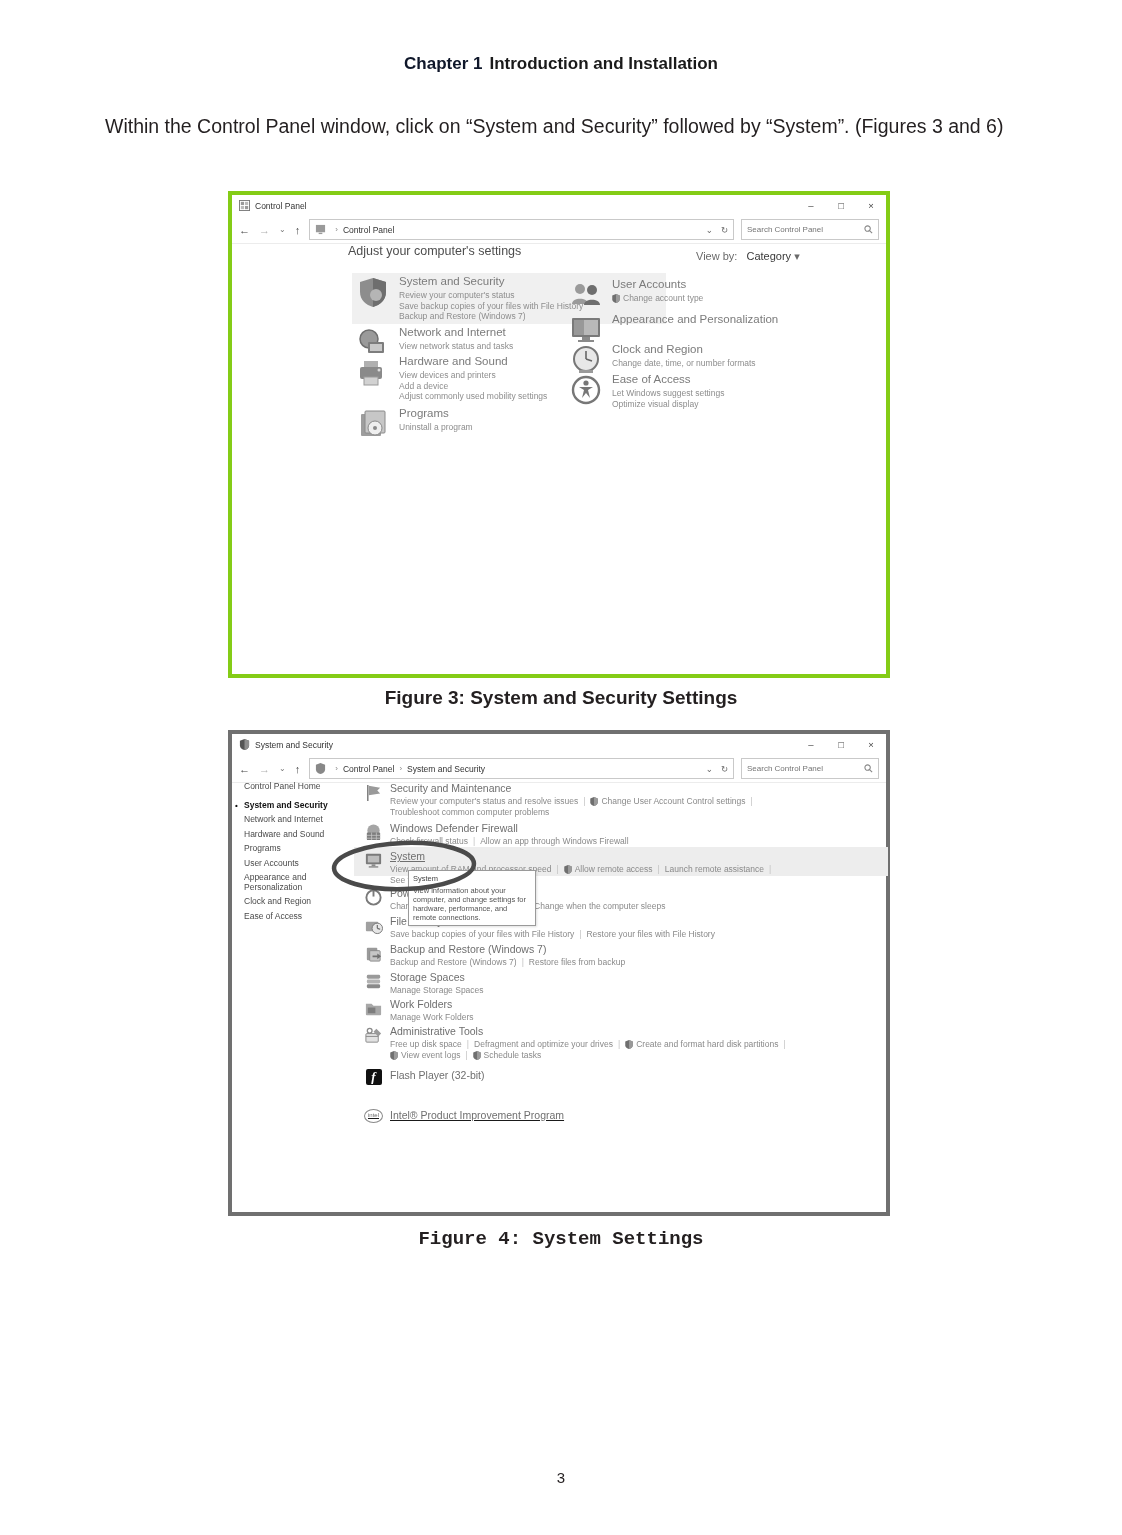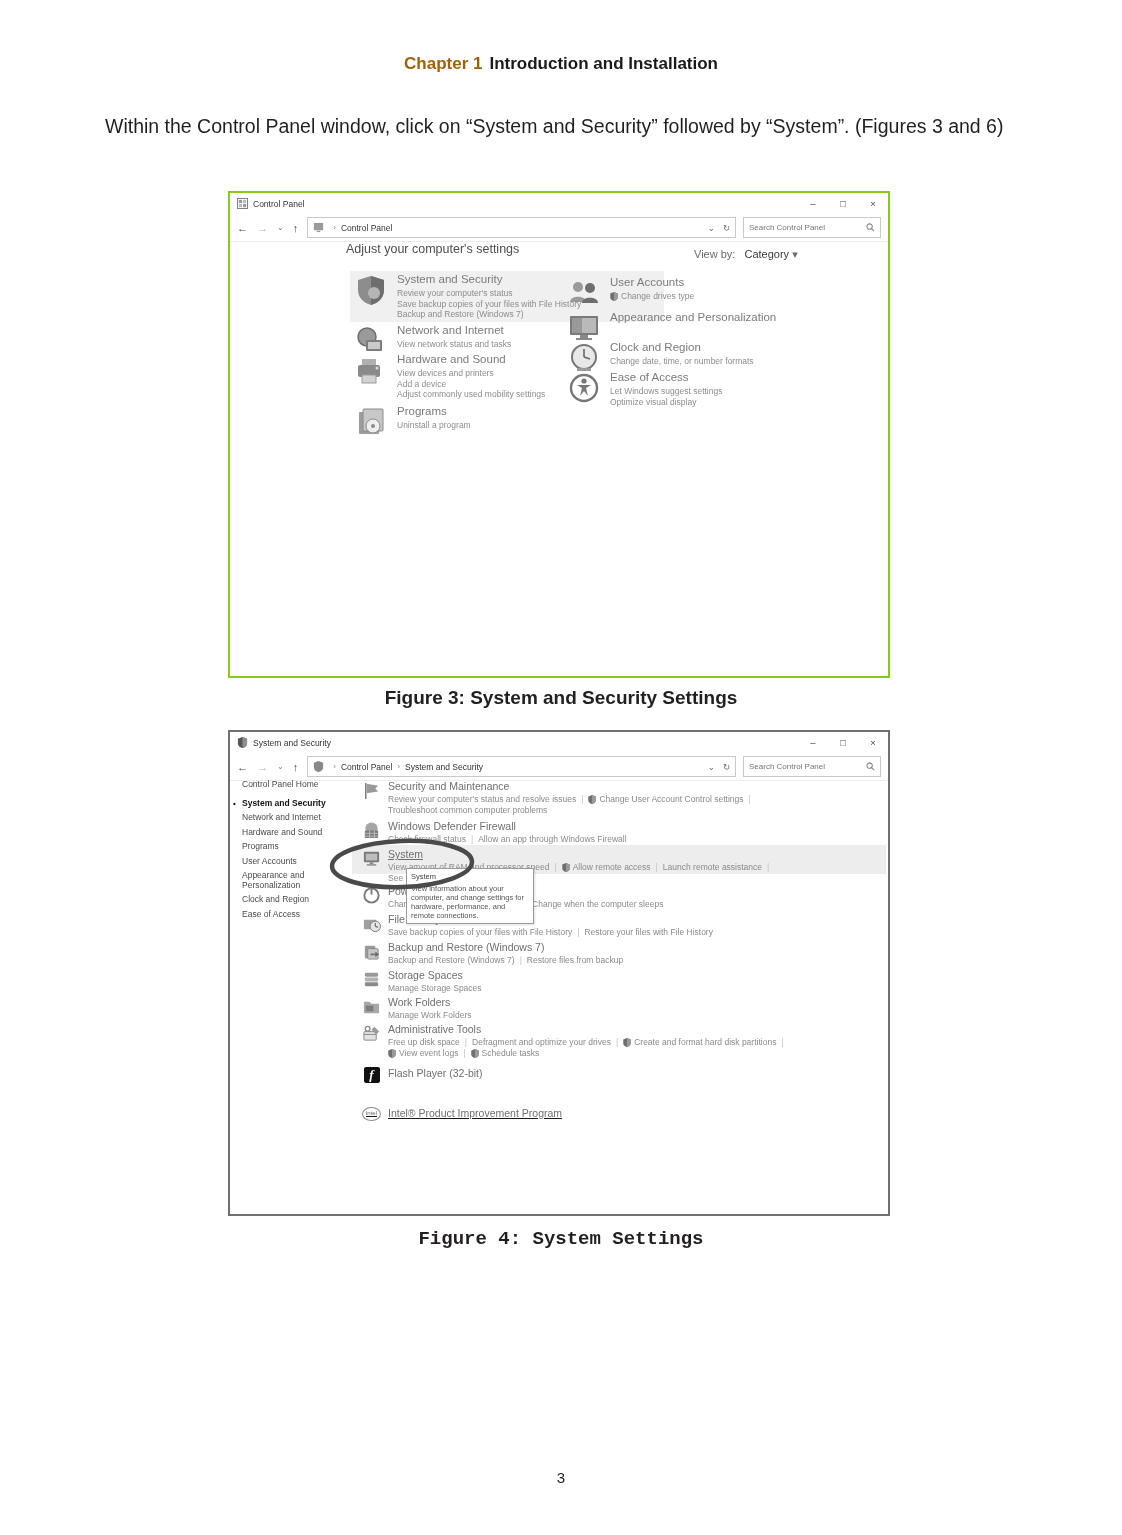--- a/index.html
+++ b/index.html
@@ -2,32 +2,32 @@
 <html><head>
 <meta charset="utf-8">
 <style>
   html,body{margin:0;padding:0;}
   body{width:1122px;height:1535px;background:#ffffff;position:relative;
        font-family:"Liberation Sans",sans-serif;color:#1a1a1a;overflow:hidden;}
 
   
   .doc-header{position:absolute;top:54px;left:0;width:100%;text-align:center;
               font-size:17px;font-weight:bold;color:#1a1a1a;}
-  .doc-header .chapter{color:#a16207;margin-right:7px;}
+  .doc-header .chapter{color:#0f172a;margin-right:7px;}
   .intro{position:absolute;left:105px;top:113px;width:925px;font-size:19.5px;
          line-height:27px;color:#231f20;}
   .fig-caption{position:absolute;left:0;width:100%;text-align:center;
                font-size:19px;font-weight:bold;color:#231f20;}
   #cap3{top:687px;}
   #cap4{top:1228px;font-family:Liberation Mono, monospace;}
   .page-num{position:absolute;top:1469px;left:0;width:100%;text-align:center;
             font-size:15px;color:#231f20;}
 
   
-  .win{position:absolute;left:228px;width:662px;background:#fff;border:2px solid #84cc16;box-sizing:border-box;}
+  .win{position:absolute;left:228px;width:662px;background:#fff;border:4px solid #84cc16;box-sizing:border-box;}
   #win3{top:191px;height:487px;}
   #win4{top:730px;height:486px;border-color:#707070;}
   .titlebar{height:21px;display:flex;align-items:center;padding-left:7px;
             font-size:8.5px;color:#333;position:relative;}
   .titlebar .app-icon{width:11px;height:11px;margin-right:5px;flex:0 0 auto;}
   .win-controls{position:absolute;right:0;top:0;height:21px;display:flex;}
   .win-btn{width:30px;text-align:center;line-height:21px;font-size:9.5px;color:#444;cursor:default;}
   .addressbar{height:27px;display:flex;align-items:center;padding:0 7px;border-bottom:1px solid #ececec;}
   .nav-glyph{font-size:11px;color:#444;margin-right:9px;}
   .nav-glyph.dim{color:#b0b0b0;}
@@ -216,21 +216,21 @@
         <circle cx="23" cy="12" r="5" fill="#6e6e6e"></circle>
         <path d="M15 27 C15 20 31 20 31 27 Z" fill="#6e6e6e"></path>
       </svg>
     <div>
       <div class="f3-title">User Accounts</div>
       <div class="f3-link">
         <svg class="shield-s" viewBox="0 0 10 12">
             <path d="M5 0 L10 2 V7 C10 10 7.5 11.3 5 12 C2.5 11.3 0 10 0 7 V2 Z" fill="#6f6f6f"></path>
             <path d="M5 0 L10 2 V7 C10 10 7.5 11.3 5 12 Z" fill="#9a9a9a"></path>
           </svg>
-        <span>Change drives type</span>
+        <span>Change account type</span>
       </div>
     </div>
   </div>
 
   <div class="f3-item" style="left:337px;top:118px;">
     <svg class="big-icon" viewBox="0 0 34 34">
         <rect x="3" y="5" width="28" height="19" rx="1" fill="#7a7a7a"></rect>
         <rect x="5" y="7" width="24" height="15" fill="#b9b9b9"></rect>
         <rect x="5" y="7" width="10" height="15" fill="#999"></rect>
         <rect x="13" y="24" width="8" height="3" fill="#8a8a8a"></rect>

